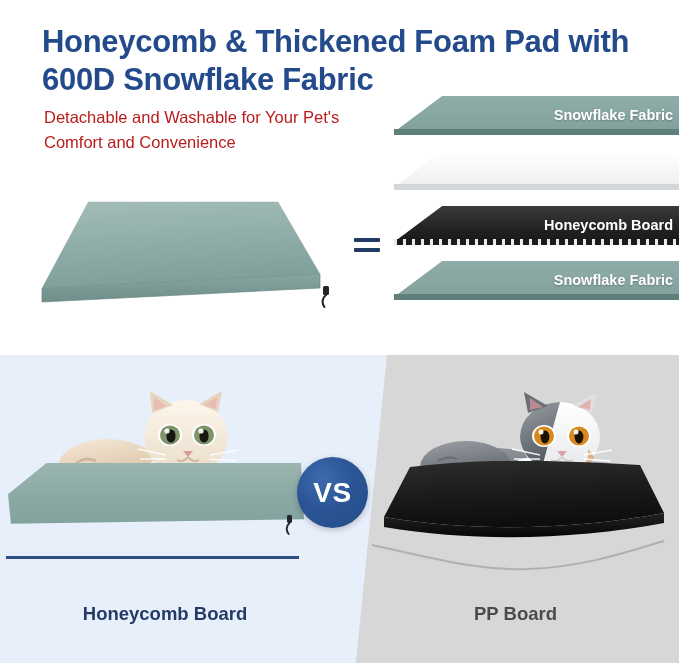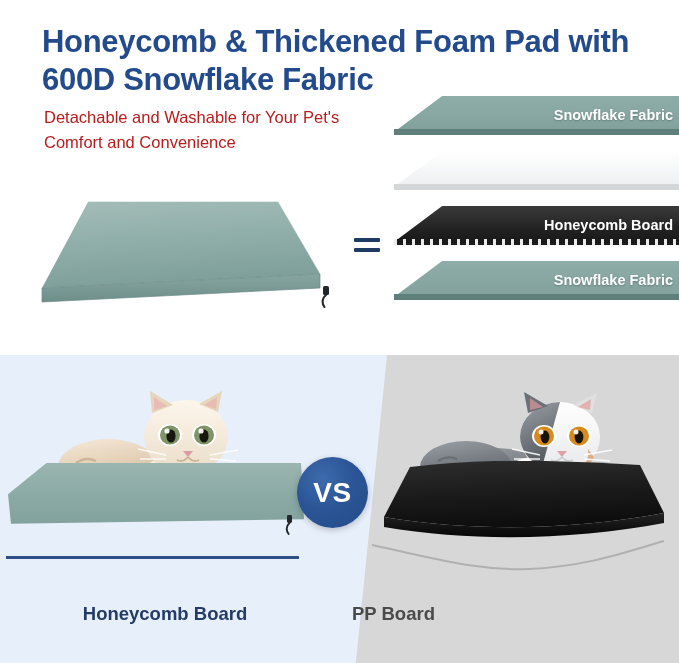--- a/index.html
+++ b/index.html
@@ -272,20 +272,21 @@
     left: 368px;
     top: 176px;
     width: 300px;
     height: 48px;
   }
   #right-label {
     position: absolute;
     left: 352px;
     top: 248px;
     width: 327px;
+    text-align: center;
     font-size: 18.5px;
     font-weight: 700;
     color: #4a4a4a;
   }
 </style>
 </head>
 <body>
 
 <div id="top-section">
 

